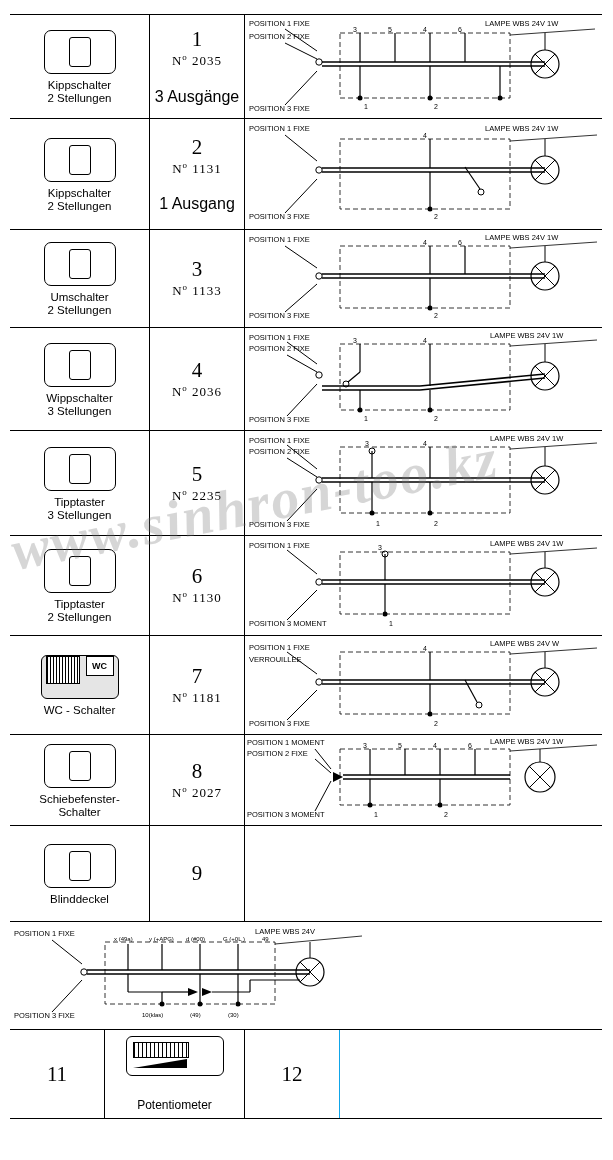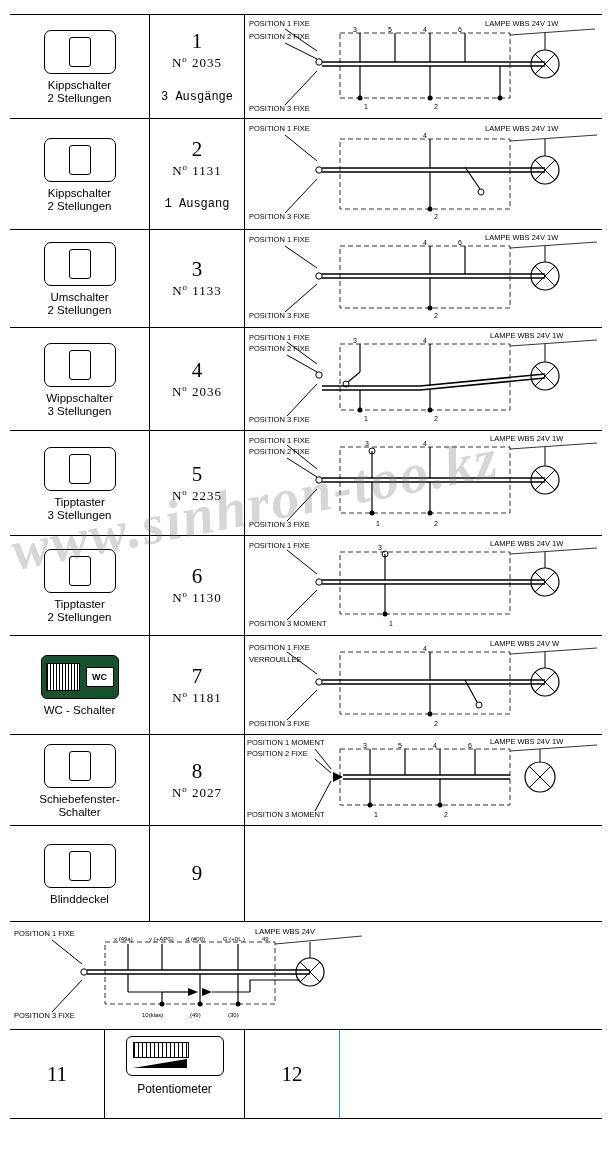--- a/index.html
+++ b/index.html
@@ -7,37 +7,37 @@
   .sheet{position:absolute;left:0;top:0;width:613px;height:1160px;}
   .table{position:absolute;left:10px;top:14px;width:592px;border-collapse:collapse;}
   .row{position:relative;display:flex;border-bottom:1px solid #000;}
   .row:first-child{border-top:1px solid #000;}
   .c-switch{width:140px;flex:0 0 140px;border-right:1px solid #000;display:flex;flex-direction:column;align-items:center;justify-content:center;padding:6px 0 4px;box-sizing:border-box;}
   .c-num{width:95px;flex:0 0 95px;border-right:1px solid #000;display:flex;flex-direction:column;align-items:center;justify-content:center;box-sizing:border-box;}
   .c-diag{flex:1 1 auto;position:relative;box-sizing:border-box;}
   .num{font-size:21px;font-weight:400;font-family:"Liberation Serif",serif;}
   .ref{font-size:13px;font-family:"Liberation Serif",serif;letter-spacing:1px;}
   .ref .sup{font-size:9px;vertical-align:super;}
-  .outs{font-size:12px;font-family:Liberation Mono, monospace;margin-top:18px;}
+  .outs{font-size:16px;font-family:Liberation Sans, sans-serif;margin-top:18px;}
   .swlabel{font-size:11.5px;line-height:13px;text-align:center;margin-top:5px;}
   .swbody{width:70px;height:42px;border:1.6px solid #000;border-radius:7px;position:relative;background:#fff;}
   .swbody .rocker{position:absolute;left:50%;top:50%;transform:translate(-50%,-50%);width:20px;height:28px;border:1.4px solid #000;border-radius:3px;background:#fff;}
   .swbody.warn .tribox{position:absolute;left:50%;top:50%;transform:translate(-50%,-50%);width:26px;height:22px;border:1.4px solid #000;border-radius:2px;display:flex;align-items:center;justify-content:center;}
   .swbody.warn .tribox .t2{width:0;height:0;border-top:7px solid transparent;border-bottom:7px solid transparent;border-left:12px solid #000;}
-  .wc{width:78px;height:44px;border:1.6px solid #000;border-radius:6px;position:relative;background:#14532d;display:flex;align-items:center;justify-content:space-between;padding:0 4px;box-sizing:border-box;}
+  .wc{width:78px;height:44px;border:1.6px solid #000;border-radius:6px;position:relative;background:#e5e5e5;display:flex;justify-content:space-between;padding:0 4px;box-sizing:border-box;}
   .wc .grille{width:32px;height:26px;border:1.3px solid #000;background:repeating-linear-gradient(90deg,#000 0 1px,#fff 1px 3px);}
   .wc .wctag{width:26px;height:18px;border:1.3px solid #000;font-size:9px;display:flex;align-items:center;justify-content:center;background:#fff;font-weight:bold;}
   .pot{width:96px;height:38px;border:1.6px solid #000;border-radius:6px;position:relative;background:#fff;overflow:hidden;}
   .pot .hatch{position:absolute;left:6px;top:5px;width:54px;height:14px;background:repeating-linear-gradient(90deg,#000 0 1px,#fff 1px 4px);border:1px solid #000;}
   .pot .wedge{position:absolute;left:6px;top:22px;width:0;height:0;border-bottom:9px solid #000;border-left:54px solid transparent;}
   .potlabel{font-size:12px;margin-top:6px;text-align:center;}
   svg.diag{display:block;}
   .wm{position:absolute;left:6px;top:520px;width:600px;height:160px;pointer-events:none;}
   .wm span{font-family:"Liberation Serif",serif;font-size:56px;color:rgba(120,120,120,0.30);font-style:italic;font-weight:bold;white-space:nowrap;display:block;transform:rotate(-11deg);transform-origin:left top;letter-spacing:2px;}
-  .pot-cell{width:140px;flex:0 0 140px;display:flex;flex-direction:column;align-items:center;justify-content:flex-start;border-right:1px solid #000;box-sizing:border-box;padding:6px 0;}
+  .pot-cell{width:140px;flex:0 0 140px;display:flex;flex-direction:column;align-items:center;justify-content:space-between;border-right:1px solid #000;box-sizing:border-box;padding:6px 0;}
   .num12{width:95px;flex:0 0 95px;display:flex;align-items:center;justify-content:center;border-right:1px solid #0ea5e9;box-sizing:border-box;}
   .blank{flex:1 1 auto;}
 </style>
 </head>
 <body>
 
 <div class="sheet">
 
   <div class="table">
 

